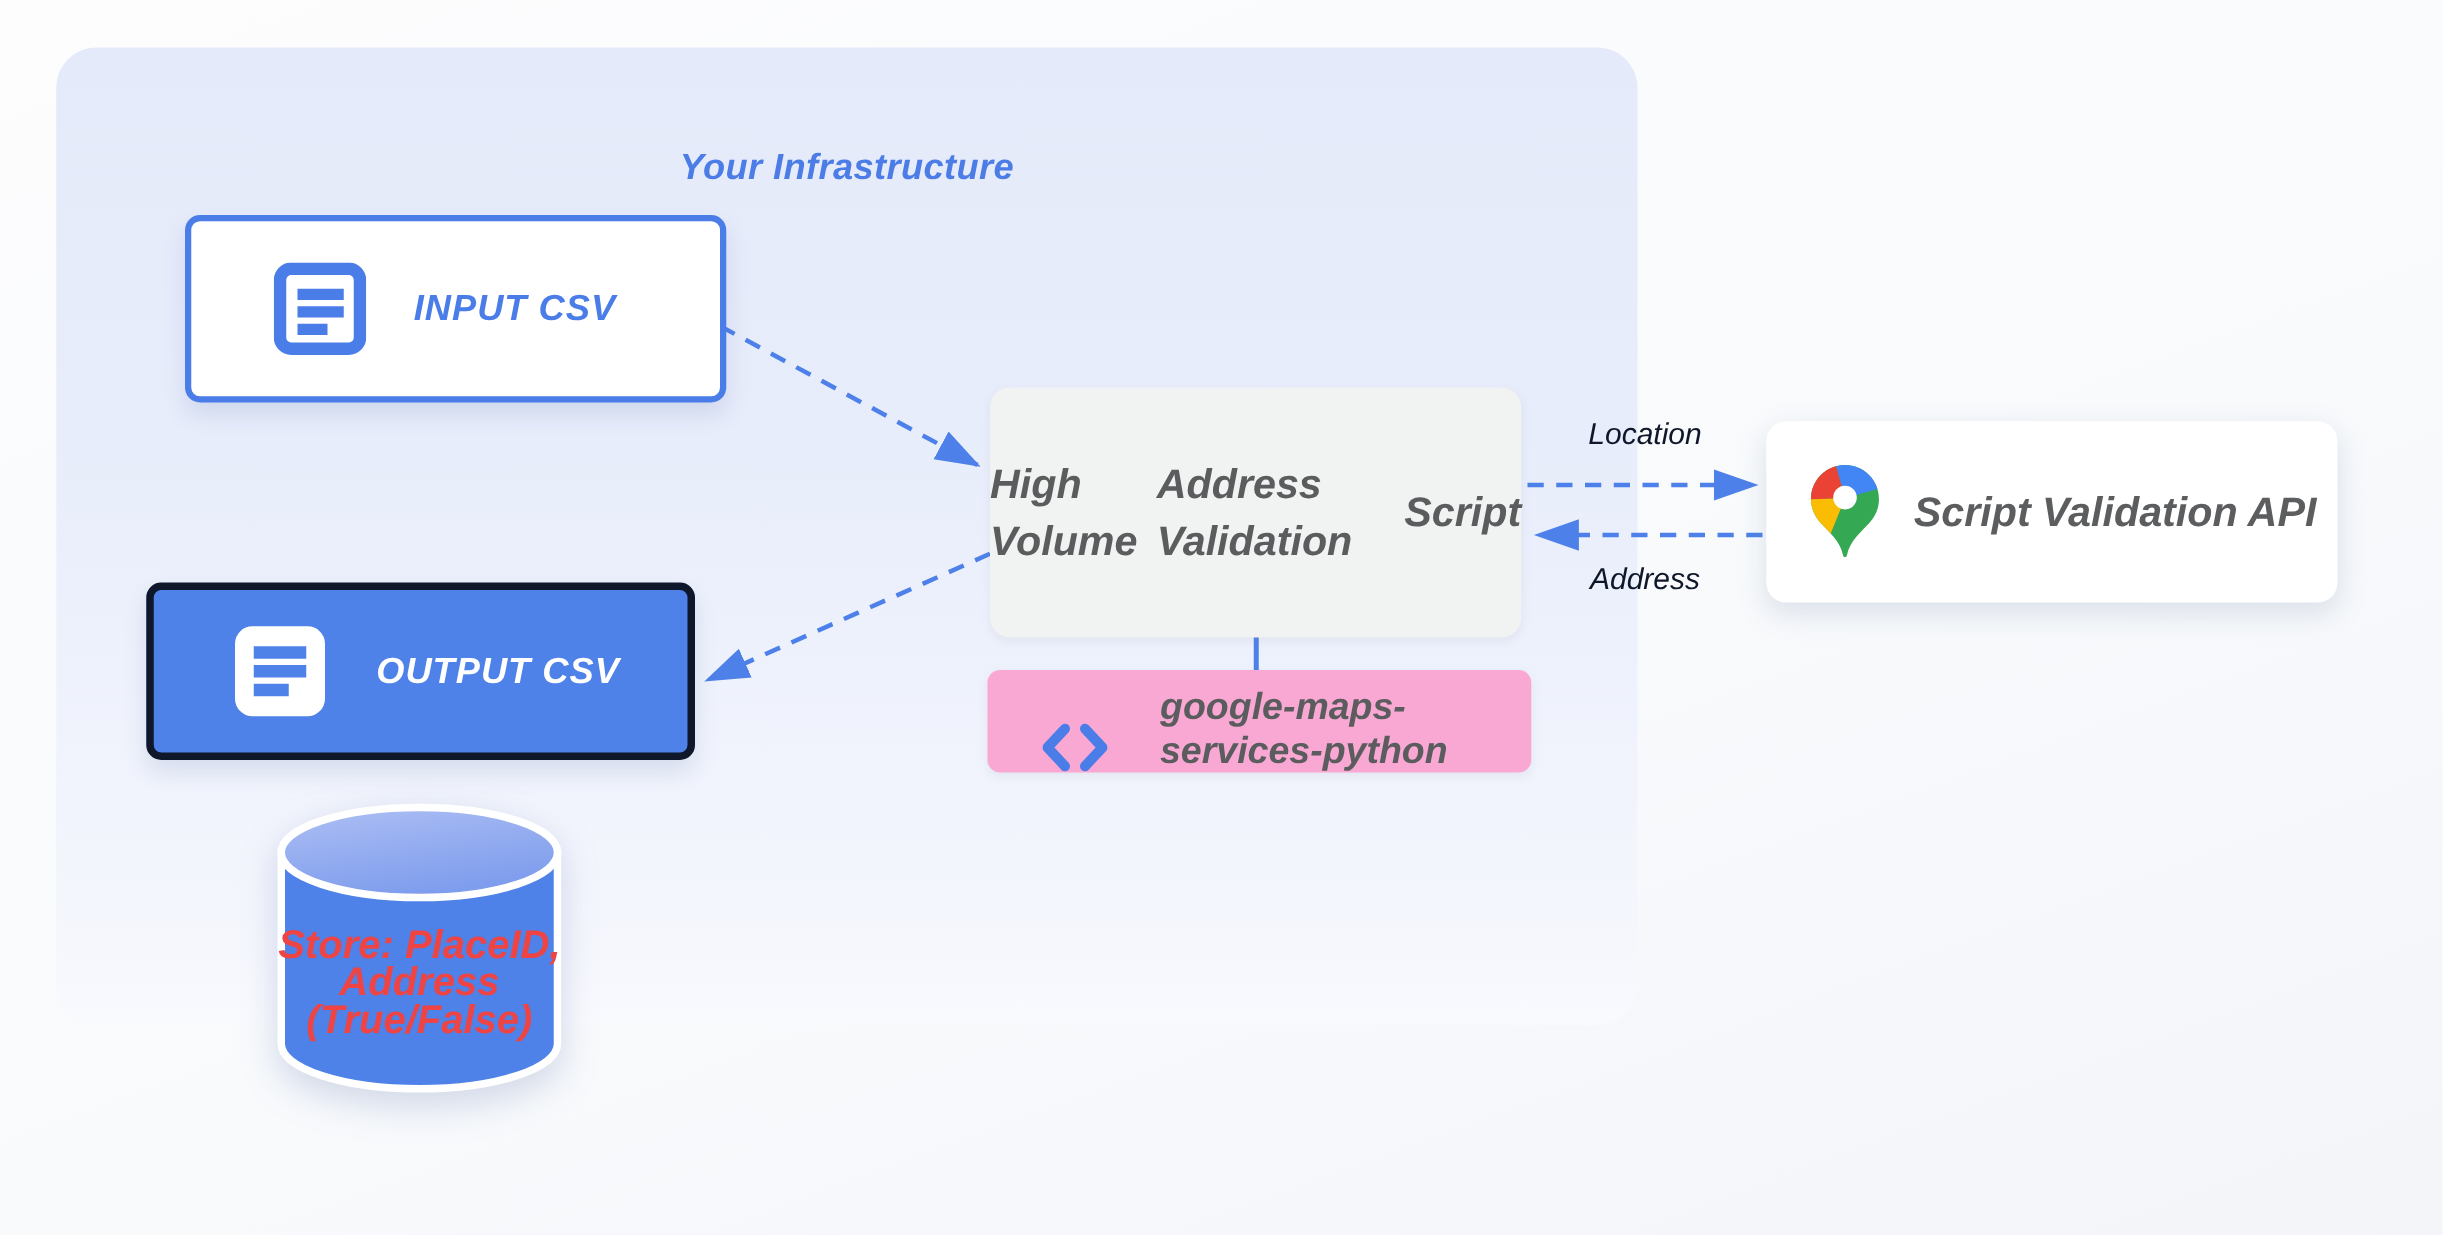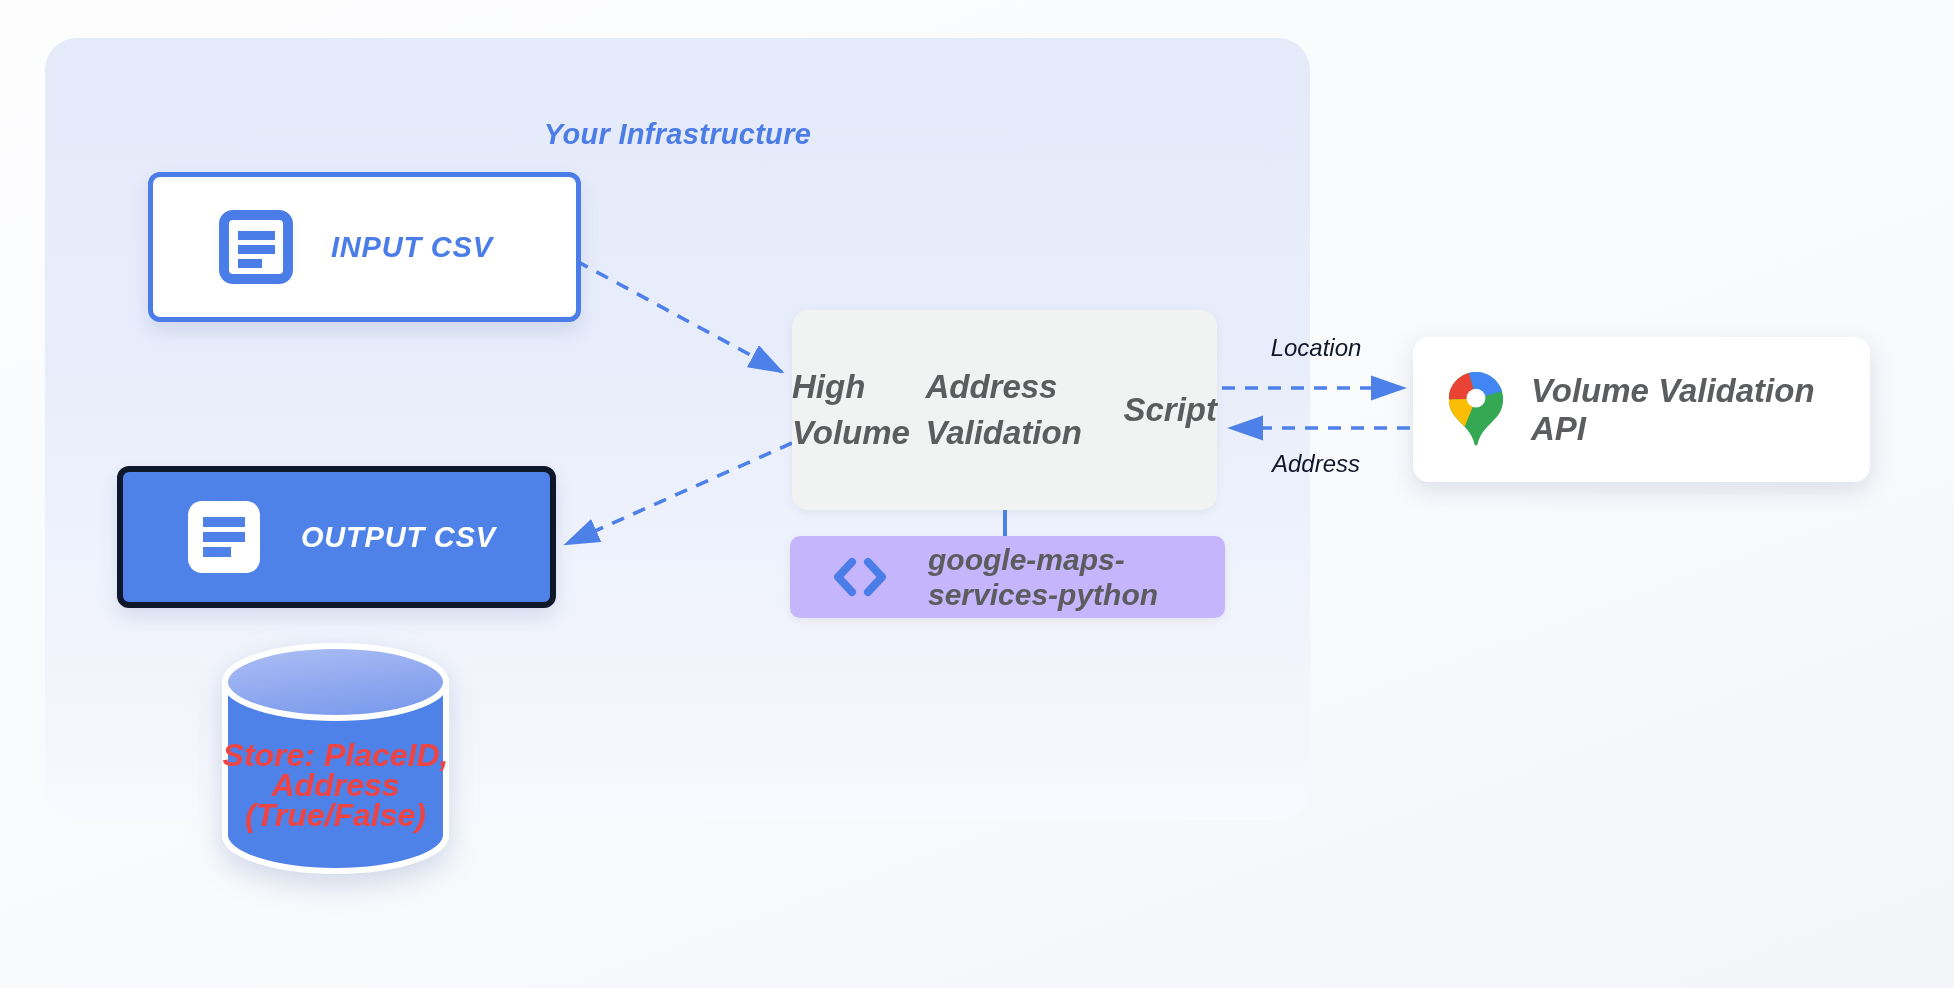--- a/index.html
+++ b/index.html
@@ -42,22 +42,22 @@
   
   .script-box{
     position:absolute;left:792px;top:310px;width:425px;height:200px;
     background:#f1f2f2;border-radius:16px;
     display:flex;flex-direction:row;justify-content:center;align-items:center;
     box-shadow:0 3px 8px rgba(120,130,150,.10);
   }
   .script-box span{font-size:33px;line-height:46px;font-weight:bold;color:#5b5c5e;}
   .lib-box{
     position:absolute;left:790px;top:536px;width:435px;height:82px;
-    background:#c4b5fd;border-radius:10px;
-    display:flex;align-items:center;
+    background:#f9a8d4;border-radius:10px;
+    display:flex;align-items:flex-end;
     box-shadow:0 3px 8px rgba(120,130,150,.10);
   }
   .lib-icon{margin-left:44px;flex:0 0 auto;}
   .lib-text{margin-left:42px;display:flex;flex-direction:column;}
   .lib-text span{font-size:30px;line-height:35px;font-weight:bold;color:#5b5c5e;}
 
   
   .api-card{
     position:absolute;left:1413px;top:337px;width:457px;height:145px;
     background:#ffffff;border-radius:16px;
@@ -175,19 +175,19 @@
         </clipPath>
       </defs>
       <g clip-path="url(#pinClip)">
         <rect x="-20" y="-20" width="160" height="180" fill="#34A853"></rect>
         <polygon points="50,48 31,-20 130,-20 130,25" fill="#4285F4"></polygon>
         <polygon points="50,48 31,-20 -20,-20 -20,50" fill="#EA4335"></polygon>
         <polygon points="50,48 -20,50 -20,82 20,122" fill="#FBBC04"></polygon>
         <circle cx="50" cy="47" r="17" fill="#ffffff"></circle>
       </g>
     </svg>
-    <span class="api-label">Volume Validation API</span>
+    <span class="api-label">Script Validation API</span>
   </div>
 
   <div class="arrow-label label-location">Location</div>
   <div class="arrow-label label-placeid">Address</div>
 
 </div>
 
 </body></html>

